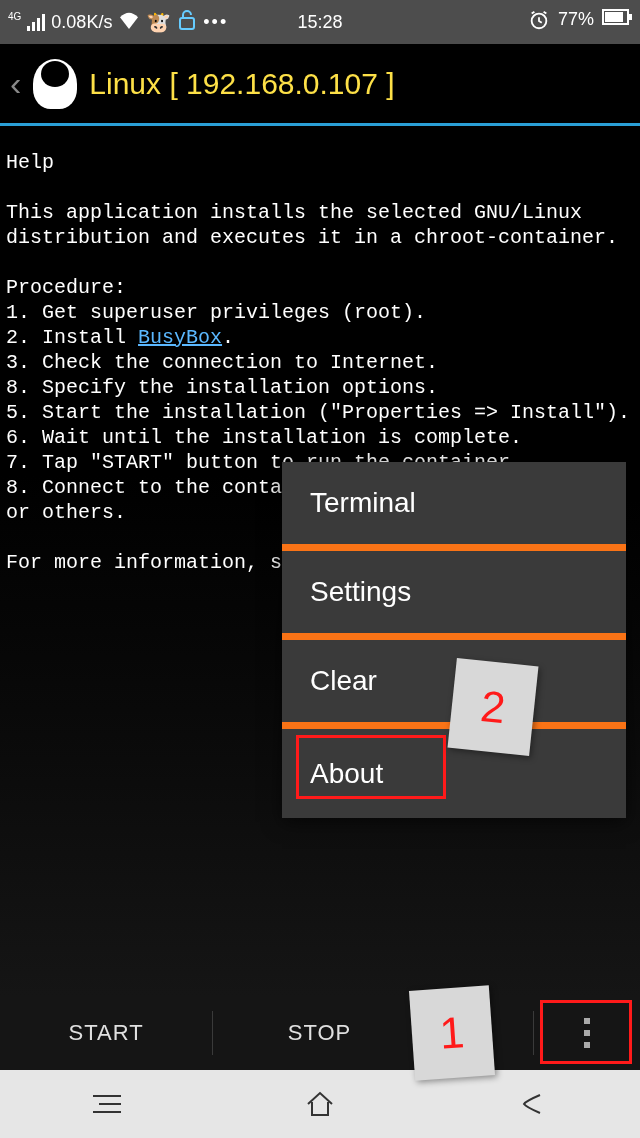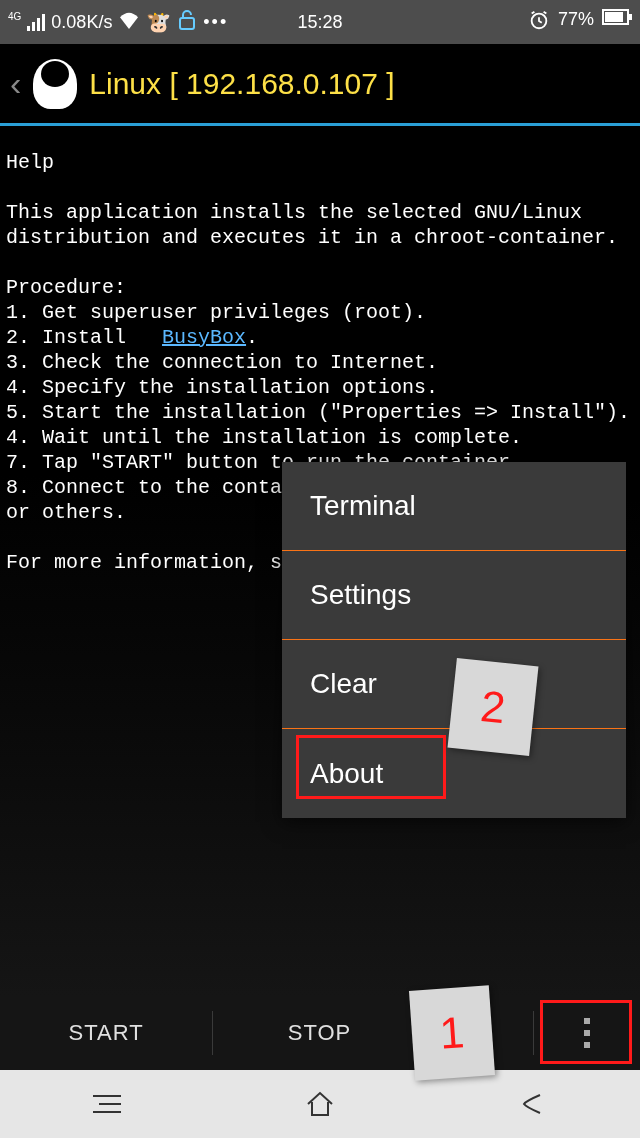--- a/index.html
+++ b/index.html
@@ -52,38 +52,38 @@
   .content {
     padding: 24px 6px 0 6px;
     color:#fff;
     font-family: "Courier New", monospace;
     font-size: 20px;
     line-height: 1.25;
     height: 870px;
     background: linear-gradient(180deg, #000 0%, #000 40%, #0a0a0a 70%, #151515 100%);
     white-space: pre-wrap;
   }
-  .content a { color:#5bb8ff; text-decoration: underline; margin-left: 24px; }
+  .content a { color:#5bb8ff; text-decoration: underline; }
   
   .popup-menu {
     position: absolute;
     right: 14px;
     top: 462px;
     width: 344px;
     background: #3a3a3a;
     box-shadow: 0 4px 18px rgba(0,0,0,0.6);
   }
   .popup-item {
     height: 89px;
     display:flex;
     align-items:center;
     padding: 0 28px;
     color:#fff;
     font-size: 28px;
-    border-bottom: 1px solid #f97316;
+    border-bottom: 7px solid #f97316;
   }
   .popup-item:last-child { border-bottom:none; }
   
   .bottom-bar {
     position:absolute;
     left:0; right:0; top: 996px;
     height: 74px;
     background: #151515;
     display:flex;
     align-items:center;
@@ -202,23 +202,23 @@
 </div>
 
 <div class="content"><span>Help</span>
 
 <span>This application installs the selected GNU/Linux distribution and executes it in a chroot-container.</span>
 
 <span>Procedure:</span>
 <span>1. Get superuser privileges (root).</span>
 <span>2. Install </span><a href="#">BusyBox</a>.
 <span>3. Check the connection to Internet.</span>
-<span>4. Specify the installation options.</span>
+<span>8. Specify the installation options.</span>
 <span>5. Start the installation ("Properties =&gt; Install").</span>
-<span>4. Wait until the installation is complete.</span>
+<span>6. Wait until the installation is complete.</span>
 <span>7. Tap "START" button to run the container.</span>
 <span>8. Connect to the container through CLI, SSH, VNC, or others.</span>
 
 <span>For more information, see</span></div>
 
 <div class="popup-menu">
   <div class="popup-item">Terminal</div>
   <div class="popup-item">Settings</div>
   <div class="popup-item">Clear</div>
   <div class="popup-item">About</div>

